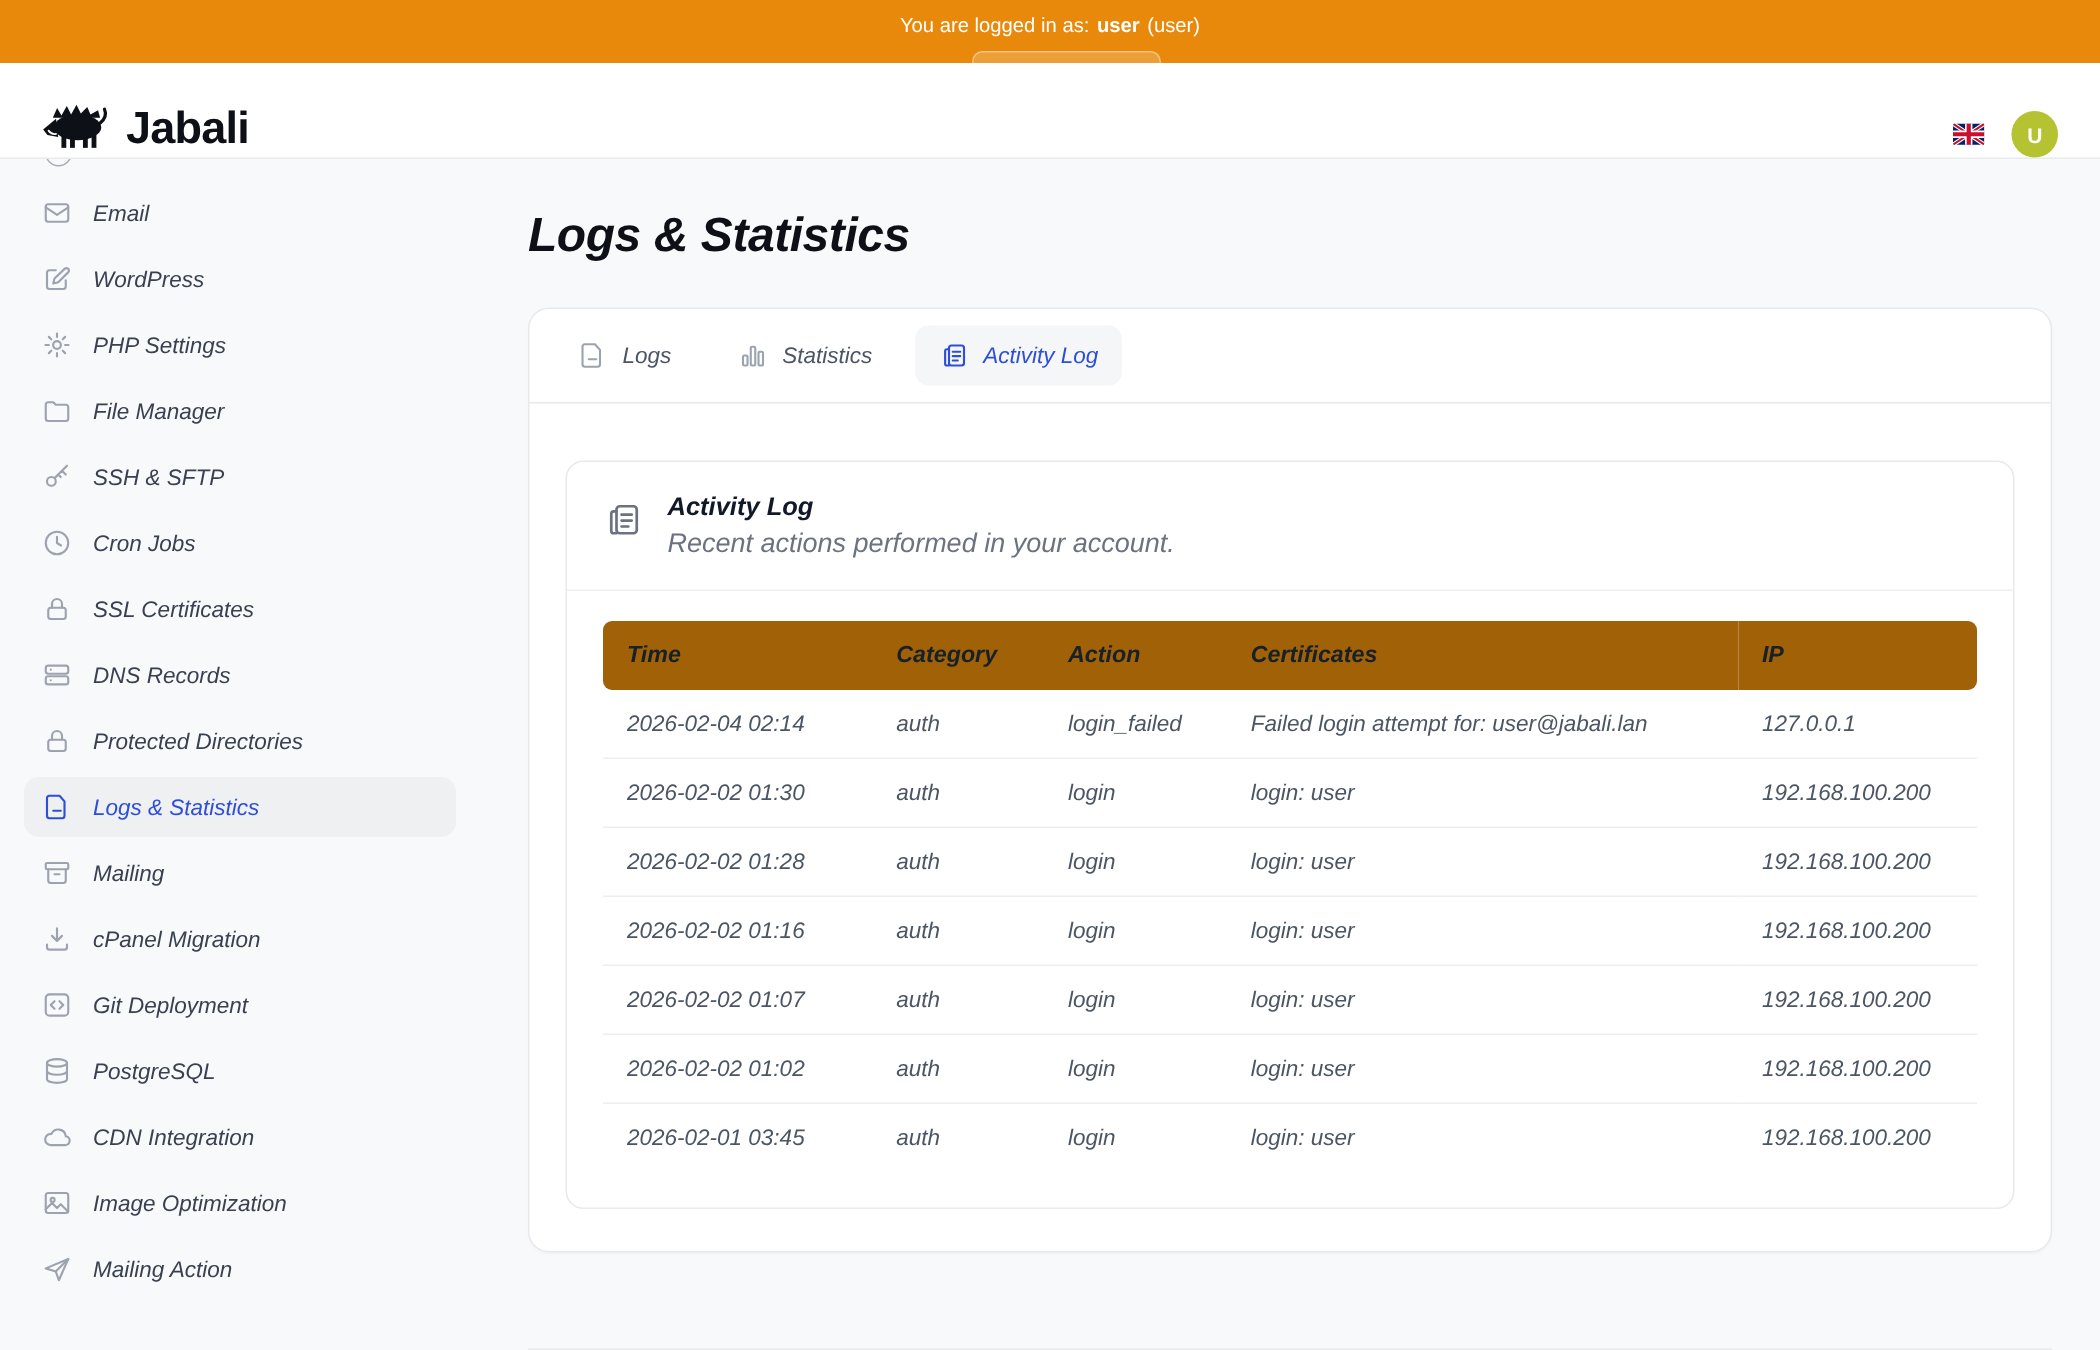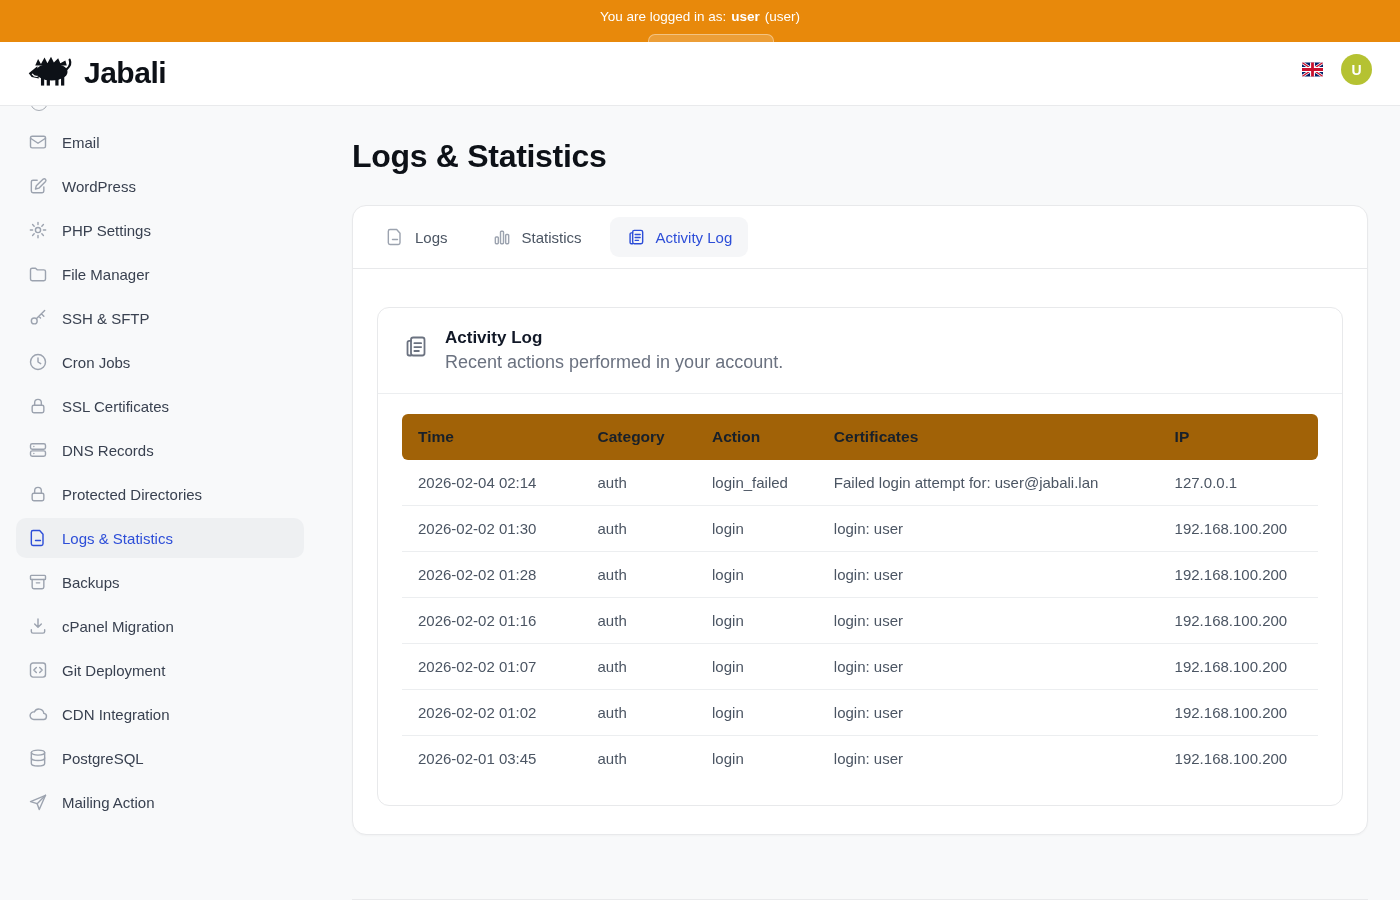--- a/index.html
+++ b/index.html
@@ -7,29 +7,29 @@
   body { font-family:"Liberation Sans","DejaVu Sans",sans-serif; background:#f8f9fa; color:#1f2937; }
 
   
   .topbar { height:42px; background:#e8890b; display:flex; align-items:center; justify-content:center; gap:10px; color:#fff; font-size:13.5px;flex-direction:column; }
   .topbar .p-icon { display:flex; align-items:center; }
   .topbar .msg { display:flex; gap:5px; align-items:baseline; }
   .topbar .msg b { font-weight:700; }
   .return-btn { margin-left:22px; background:rgba(255,255,255,0.18); border:1px solid rgba(255,255,255,0.38); color:#fff; font-size:13px; padding:6px 15px; border-radius:7px; cursor:pointer; font-family:inherit; }
 
   
-  .header { height:64px; background:#fff; border-bottom:1px solid #e9eaec; display:flex; align-items:flex-start; padding:12px 28px; }
+  .header { height:64px; background:#fff; border-bottom:1px solid #e9eaec; display:flex; align-items:flex-end; padding:0 28px; }
   .brand { display:flex; align-items:center; gap:10px; }
   .brand-name { font-size:30px; font-weight:800; letter-spacing:-0.5px; color:#0d1117; }
   .header-right { margin-left:auto; display:flex; align-items:center; gap:18px; }
   .flag { width:21px; height:15px; border-radius:2px; overflow:hidden; display:block; }
   .avatar { width:31px; height:31px; border-radius:50%; background:#b5c232; color:#fff; font-size:14px; font-weight:700; display:flex; align-items:center; justify-content:center; cursor:pointer; }
 
   
-  .layout { display:flex; height:794px; }
+  .layout { display:flex; height:794px;font-style:italic; }
   .sidebar { width:320px; flex:0 0 320px; padding:16px 16px 0 16px; position:relative; overflow:hidden; }
   .partial-icon { position:absolute; top:-13px; left:30px; width:18px; height:18px; border:1.6px solid #a8adb5; border-radius:50%; }
   .side-item { display:flex; align-items:center; gap:14px; height:40px; padding:0 12px; border-radius:10px; margin-bottom:4px; color:#394150; font-size:15px; cursor:pointer; }
   .side-item .icn { color:#9ca3af; display:flex; align-items:center; }
   .side-item.active { background:#eef0f2; color:#2d4ed8; }
   .side-item.active .icn { color:#2d4ed8; }
 
   main { flex:1; padding:0; }
   .main-inner { padding:0 32px; }
   .page-title { margin-top:32px; font-size:32px; font-weight:800; color:#0d1117; letter-spacing:-0.3px; }
@@ -204,57 +204,67 @@
         <span>Logs &amp; Statistics</span>
       </div>
       <div class="side-item">
         <span class="icn">
           <svg width="20" height="20" viewBox="0 0 24 24" fill="none" stroke="currentColor" stroke-width="1.7" stroke-linecap="round" stroke-linejoin="round">
             <rect x="3" y="4" width="18" height="5" rx="1"></rect>
             <path d="M5 9v9a2 2 0 0 0 2 2h10a2 2 0 0 0 2-2V9"></path>
             <path d="M10 13h4"></path>
           </svg>
         </span>
-        <span>Backups</span>
+        <span>Mailing</span>
       </div>
       <div class="side-item">
         <span class="icn">
           <svg width="20" height="20" viewBox="0 0 24 24" fill="none" stroke="currentColor" stroke-width="1.7" stroke-linecap="round" stroke-linejoin="round">
             <path d="M12 3.5v9.5M8 9.5l4 4 4-4"></path>
             <path d="M4 16.5v2a2 2 0 0 0 2 2h12a2 2 0 0 0 2-2v-2"></path>
           </svg>
         </span>
         <span>cPanel Migration</span>
       </div>
       <div class="side-item">
         <span class="icn">
           <svg width="20" height="20" viewBox="0 0 24 24" fill="none" stroke="currentColor" stroke-width="1.7" stroke-linecap="round" stroke-linejoin="round">
             <rect x="3" y="3.5" width="18" height="17" rx="3"></rect>
             <path d="M10 9l-3 3 3 3M14 9l3 3-3 3"></path>
           </svg>
         </span>
         <span>Git Deployment</span>
-      </div>
-      <div class="side-item">
-        <span class="icn">
-          <svg width="20" height="20" viewBox="0 0 24 24" fill="none" stroke="currentColor" stroke-width="1.7" stroke-linecap="round" stroke-linejoin="round">
-            <path d="M7 18.5a4.5 4.5 0 1 1 .6-8.96A6 6 0 0 1 19 11.3a3.6 3.6 0 0 1-1 7.2H7z"></path>
-          </svg>
-        </span>
-        <span>CDN Integration</span>
       </div>
       <div class="side-item">
         <span class="icn">
           <svg width="20" height="20" viewBox="0 0 24 24" fill="none" stroke="currentColor" stroke-width="1.7" stroke-linecap="round" stroke-linejoin="round">
             <ellipse cx="12" cy="5.5" rx="8" ry="3"></ellipse>
             <path d="M4 5.5v13c0 1.7 3.6 3 8 3s8-1.3 8-3v-13"></path>
             <path d="M4 12c0 1.7 3.6 3 8 3s8-1.3 8-3"></path>
           </svg>
         </span>
         <span>PostgreSQL</span>
+      </div>
+      <div class="side-item">
+        <span class="icn">
+          <svg width="20" height="20" viewBox="0 0 24 24" fill="none" stroke="currentColor" stroke-width="1.7" stroke-linecap="round" stroke-linejoin="round">
+            <path d="M7 18.5a4.5 4.5 0 1 1 .6-8.96A6 6 0 0 1 19 11.3a3.6 3.6 0 0 1-1 7.2H7z"></path>
+          </svg>
+        </span>
+        <span>CDN Integration</span>
+      </div>
+      <div class="side-item">
+        <span class="icn">
+          <svg width="20" height="20" viewBox="0 0 24 24" fill="none" stroke="currentColor" stroke-width="1.7" stroke-linecap="round" stroke-linejoin="round">
+            <rect x="3" y="4" width="18" height="16" rx="2"></rect>
+            <circle cx="8.5" cy="9.5" r="1.6"></circle>
+            <path d="M3 17l5-5 4 4 3-3 6 6"></path>
+          </svg>
+        </span>
+        <span>Image Optimization</span>
       </div>
       <div class="side-item">
         <span class="icn">
           <svg width="20" height="20" viewBox="0 0 24 24" fill="none" stroke="currentColor" stroke-width="1.7" stroke-linecap="round" stroke-linejoin="round">
             <path d="M3 11.5L21 4l-7.5 17-2.5-7-8-2.5z"></path>
             <path d="M21 4L11 14"></path>
           </svg>
         </span>
         <span>Mailing Action</span>
       </div>

